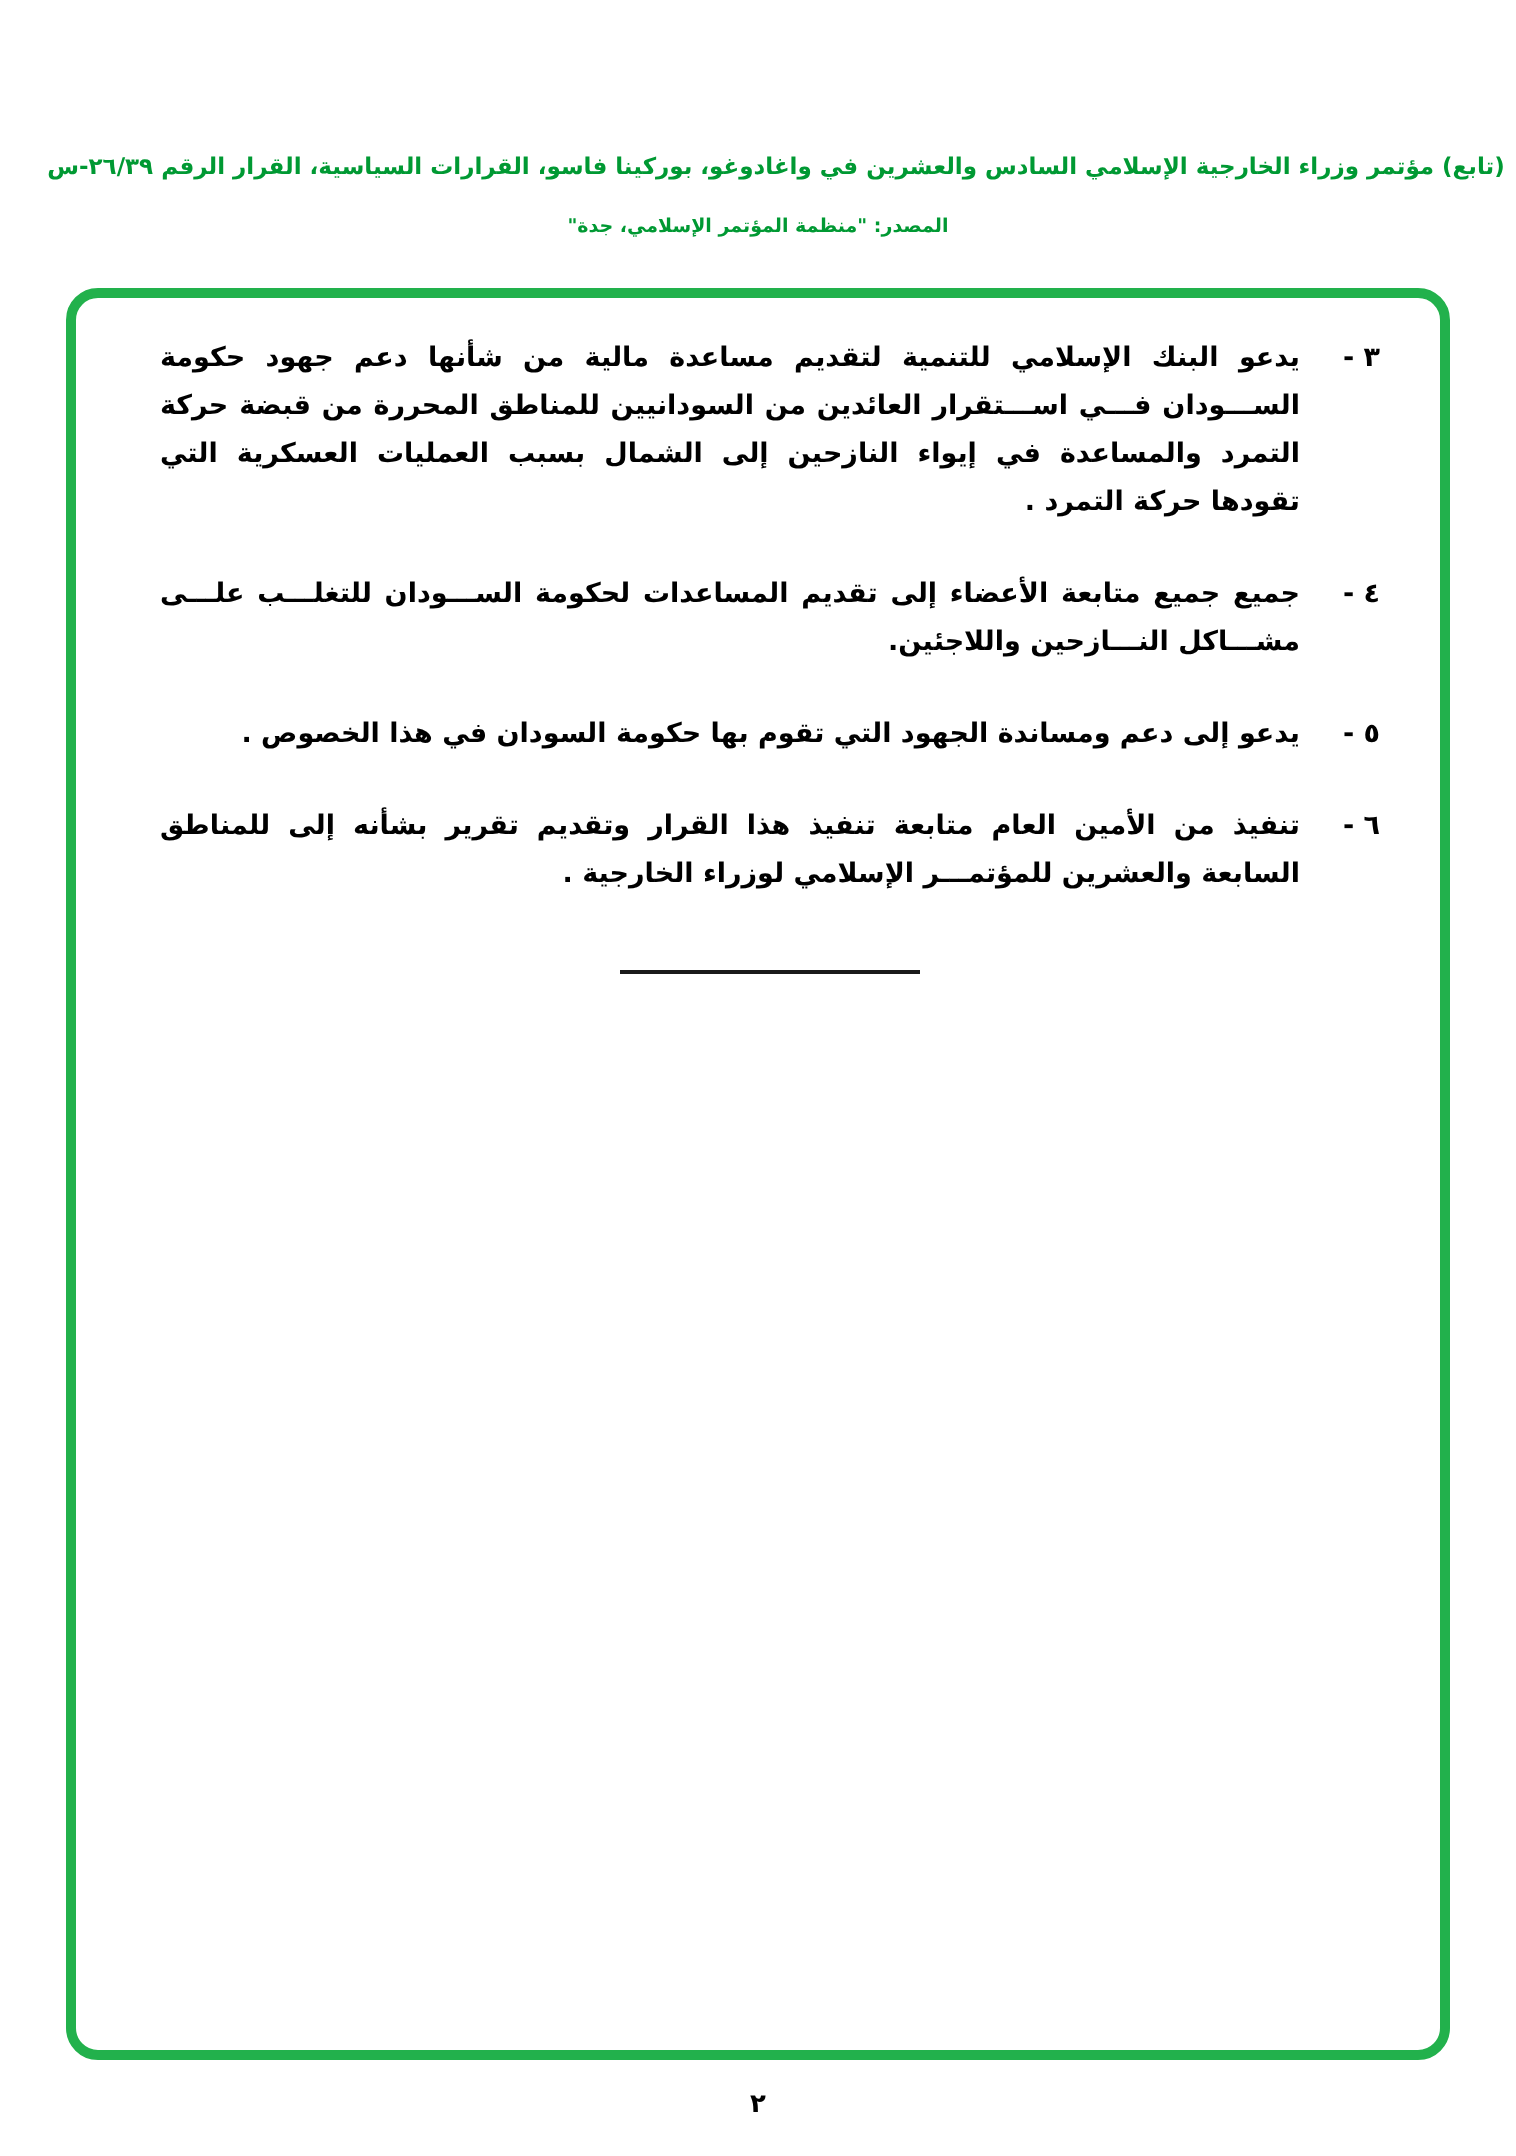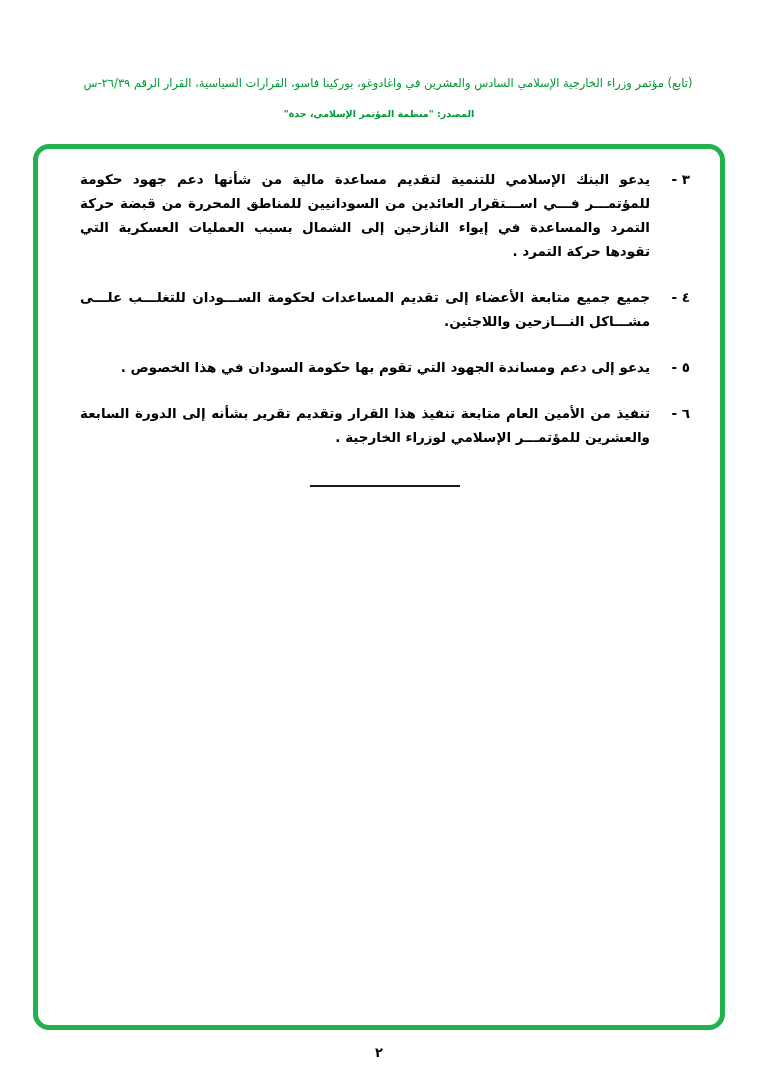--- a/index.html
+++ b/index.html
@@ -21,21 +21,21 @@
     position:relative;
     width:758px;height:1078px;
     background:#ffffff;
   }
   .doc-header{
     position:absolute;
     top:76px;left:18px;right:0;
     direction:rtl;
     text-align:center;
     color:var(--header-green);
-    font-weight:normal;
+    font-weight:bold;
     font-size:11.5px;
     white-space:nowrap;
     letter-spacing:0;
   }
   .doc-source{
     position:absolute;
     top:108px;left:0;right:0;
     direction:rtl;
     text-align:center;
     color:var(--header-green);
@@ -98,21 +98,21 @@
 
   <div class="doc-source">المصدر:  "منظمة المؤتمر الإسلامي، جدة"</div>
 
   <div class="content-box">
     <div class="content">
 
       <div class="item">
         <div class="item-number">٣ -</div>
         <div class="item-text">
           <span class="item-lead">يدعو</span>
-          <span>البنك الإسلامي للتنمية لتقديم مساعدة مالية من شأنها دعم جهود حكومة للمؤتمـــر فـــي اســـتقرار العائدين من السودانيين للمناطق المحررة من قبضة حركة التمرد والمساعدة في إيواء النازحين إلى الشمال بسبب العمليات العسكرية التي تقودها حركة التمرد .</span>
+          <span>البنك الإسلامي للتنمية لتقديم مساعدة مالية من شأنها دعم جهود حكومة الســـودان فـــي اســـتقرار العائدين من السودانيين للمناطق المحررة من قبضة حركة التمرد والمساعدة في إيواء النازحين إلى الشمال بسبب العمليات العسكرية التي تقودها حركة التمرد .</span>
         </div>
       </div>
 
       <div class="item">
         <div class="item-number">٤ -</div>
         <div class="item-text">
           <span class="item-lead">جميع</span>
           <span>جميع متابعة الأعضاء إلى تقديم المساعدات لحكومة الســـودان للتغلـــب علـــى مشـــاكل النـــازحين واللاجئين.</span>
         </div>
       </div>
@@ -122,21 +122,21 @@
         <div class="item-text">
           <span class="item-lead">يدعو</span>
           <span>إلى دعم ومساندة الجهود التي تقوم بها حكومة السودان في هذا الخصوص .</span>
         </div>
       </div>
 
       <div class="item">
         <div class="item-number">٦ -</div>
         <div class="item-text">
           <span class="item-lead">تنفيذ</span>
-          <span>من الأمين العام متابعة تنفيذ هذا القرار وتقديم تقرير بشأنه إلى الدورة السابعة والعشرين للمؤتمـــر الإسلامي لوزراء الخارجية .</span>
+          <span>من الأمين العام متابعة تنفيذ هذا القرار وتقديم تقرير بشأنه إلى للمناطق السابعة والعشرين للمؤتمـــر الإسلامي لوزراء الخارجية .</span>
         </div>
       </div>
 
       <div class="separator-line"></div>
 
     </div>
   </div>
 
   <div class="page-number">٢</div>
 

